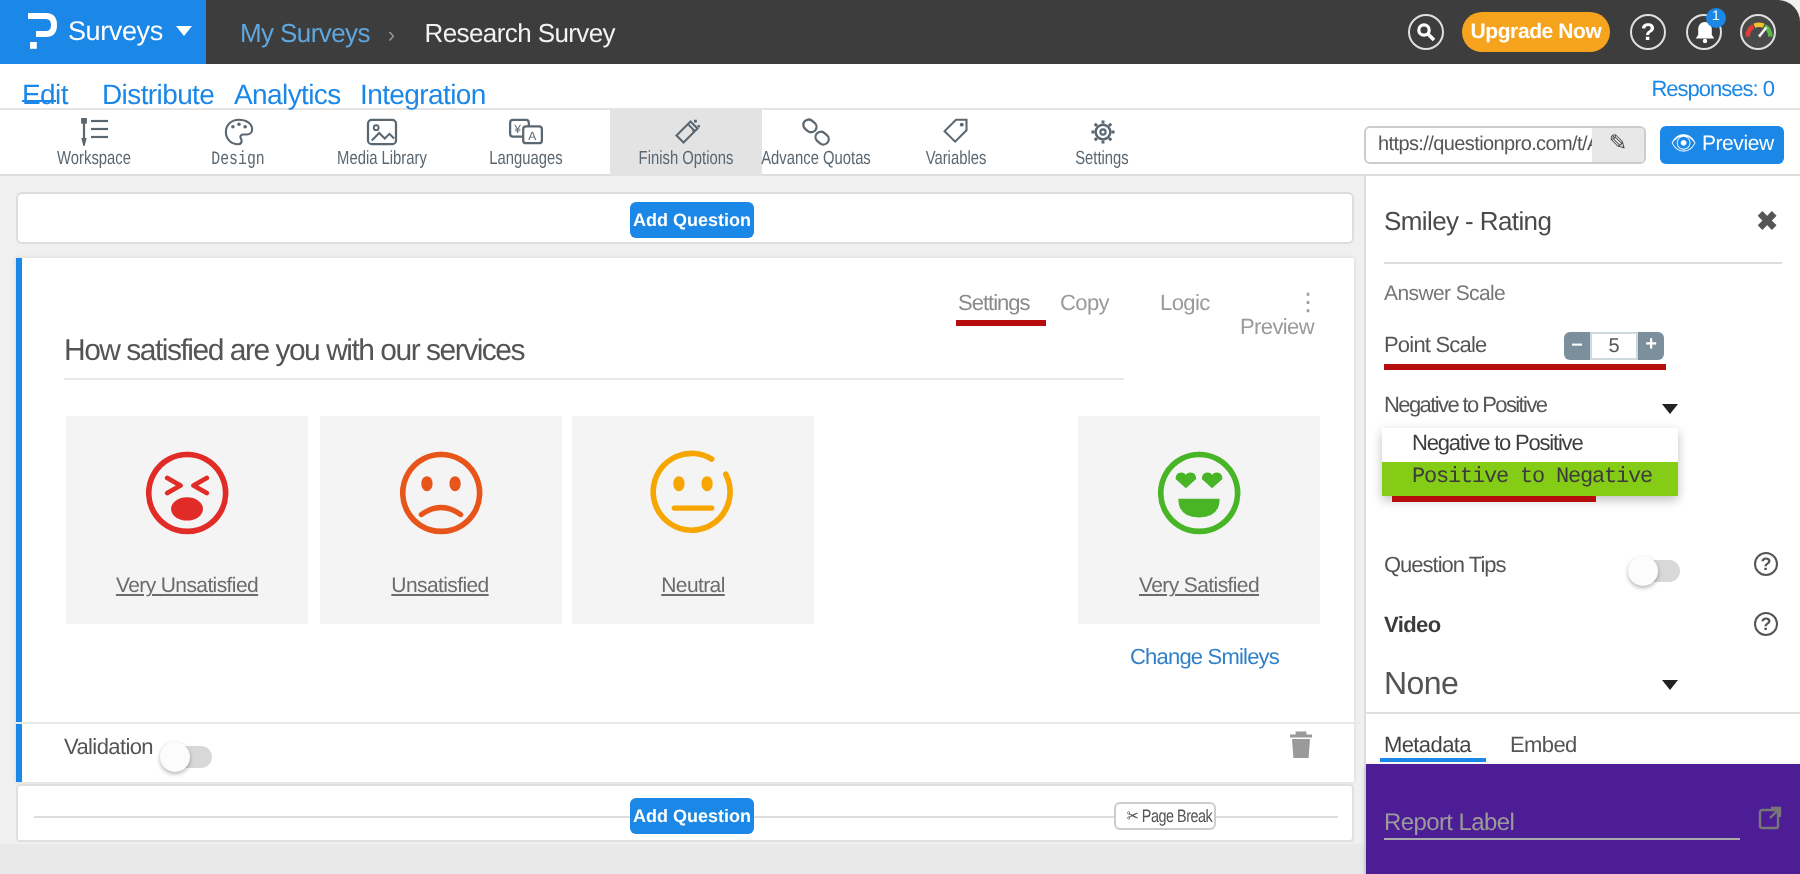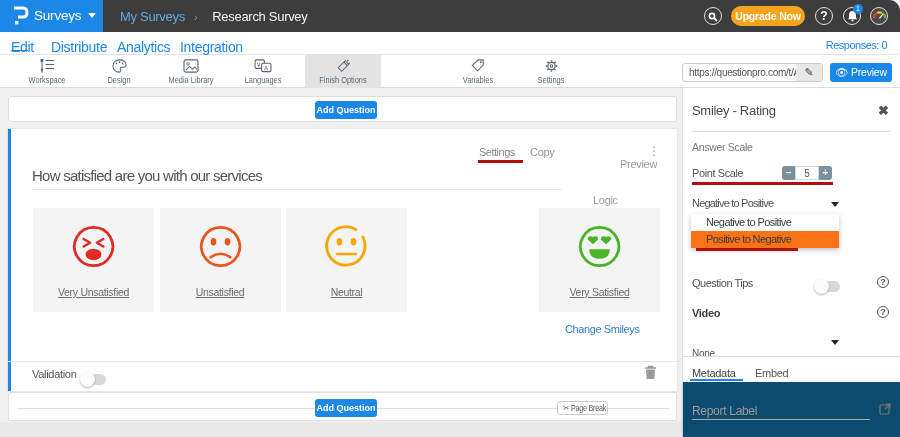--- a/index.html
+++ b/index.html
@@ -61,30 +61,30 @@
 .pline { position:absolute; left:9px; top:43px; width:199px; height:1px; background:#ddd; }
 .planswer { position:absolute; left:9px; top:53px; font-size:10.5px; color:#777; letter-spacing:-0.3px; }
 .ppoint { position:absolute; left:9px; top:79px; font-size:11px; color:#545454; letter-spacing:-0.4px; }
 .stepper { position:absolute; left:99px; top:78px; height:14px; }
 .stepbtn { position:absolute; top:0; width:13px; height:14px; background:#7b8f9c; color:#fff; font-size:10px; font-weight:bold; text-align:center; line-height:13px; }
 .stepval { position:absolute; left:13px; top:0; width:24px; height:14px; background:#fff; border:1px solid #cfd8dc; font-size:10px; color:#555; text-align:center; line-height:13px; }
 .pselect { position:absolute; left:9px; top:109px; font-size:11px; color:#545454; letter-spacing:-0.8px; }
 .pcaret { position:absolute; width:0; height:0; border-left:4px solid transparent; border-right:4px solid transparent; border-top:5px solid #222; }
 .plist { position:absolute; left:8px; top:126px; width:148px; background:#fff; box-shadow:0 2px 5px rgba(0,0,0,0.25); font-size:11px; color:#3c3c3c; letter-spacing:-0.6px; }
 .plist .item { height:17px; line-height:17px; padding-left:15px; }
-.plist .item.hov { background:#f97316; }
+.plist .item.hov { background:#84cc16;font-family:Liberation Mono, monospace; }
 .ptips { position:absolute; left:9px; top:189px; font-size:11px; color:#545454; letter-spacing:-0.5px; }
 .pvideo { position:absolute; left:9px; top:219px; font-size:11px; color:#3c3c3c; font-weight:bold; letter-spacing:-0.3px; }
-.pnone { position:absolute; left:9px; top:260px; font-size:10px; color:#545454; letter-spacing:-0.3px; }
+.pnone { position:absolute; left:9px; top:246px; font-size:16px; color:#545454; letter-spacing:-0.3px; }
 .qmark { position:absolute; width:12px; height:12px; border:1.3px solid #555; border-radius:50%; color:#555; font-size:9px; font-weight:bold; text-align:center; line-height:11px; }
 .ptabline { position:absolute; left:0; top:268px; width:218px; height:1px; background:#e0e0e0; }
 .ptab1 { position:absolute; left:9px; top:279px; font-size:11px; color:#444; letter-spacing:-0.3px; }
 .ptab2 { position:absolute; left:72px; top:279px; font-size:11px; color:#555; letter-spacing:-0.3px; }
 .ptabu { position:absolute; left:7px; top:291px; width:53px; height:2px; background:#1b87e6; }
-.psection { position:absolute; left:0; top:294px; width:218px; height:55px; box-shadow:0 1px 3px rgba(0,0,0,0.18); background:#0c4a6e; }
+.psection { position:absolute; left:0; top:294px; width:218px; height:55px; box-shadow:0 1px 3px rgba(0,0,0,0.18); background:#4c1d95; }
 .preport { position:absolute; left:9px; top:22px; font-size:12px; color:#9b9b9b; letter-spacing:-0.3px; }
 .preportline { position:absolute; left:9px; top:37px; width:178px; height:1px; background:#aaa; }
 </style>
 </head>
 <body>
 <div id="app">
 
   <div class="topbar">
     <div class="logoarea">
       <svg class="abs" style="left:11px;top:6px" width="18" height="20" viewBox="0 0 18 20">
@@ -135,21 +135,21 @@
             <line x1="3" y1="1" x2="3" y2="10"></line>
             <path d="M2.2 10 L3 13 L3.8 10" fill="#5b6770"></path>
             <rect x="2.1" y="0.5" width="1.8" height="1.8" fill="#5b6770"></rect>
             <line x1="6.5" y1="1.5" x2="15" y2="1.5"></line>
             <line x1="6.5" y1="5.5" x2="15" y2="5.5"></line>
             <line x1="6.5" y1="9.5" x2="15" y2="9.5"></line>
           </g>
         </svg>
       <span class="tlabel">Workspace</span>
     </div>
-    <div class="tbitem" style="left:89px; width:60px;">
+    <div class="tbitem" style="left:89px; width:60px;font-family:Liberation Mono, monospace;">
       <svg class="ticon" width="15" height="14" viewBox="0 0 17 16">
           <path d="M8.5 1 C4 1 1 4 1 8 C1 12 4 15 8 15 C9.5 15 10 14 10 13 C10 12 9.3 11.7 9.3 10.8 C9.3 9.9 10 9.4 11 9.4 L13 9.4 C14.8 9.4 16 8.2 16 6.5 C16 3.2 12.6 1 8.5 1 Z" fill="none" stroke="#5b6770" stroke-width="1.2"></path>
           <circle cx="5" cy="5" r="1" fill="#5b6770"></circle>
           <circle cx="8.5" cy="3.6" r="1" fill="#5b6770"></circle>
           <circle cx="12" cy="5" r="1" fill="#5b6770"></circle>
         </svg>
       <span class="tlabel">Design</span>
     </div>
     <div class="tbitem" style="left:155px; width:72px;">
       <svg class="ticon" width="16" height="14" viewBox="0 0 17 15">
@@ -175,20 +175,29 @@
             <line x1="8.5" y1="3.5" x2="12.5" y2="7.5"></line>
           </g>
           <g fill="#5b6770">
             <rect x="12" y="1" width="1.6" height="1.6"></rect>
             <rect x="14" y="4" width="1.4" height="1.4"></rect>
             <rect x="11" y="6.5" width="1.2" height="1.2"></rect>
           </g>
         </svg>
       <span class="tlabel">Finish Options</span>
     </div>
+    <div class="tbitem" style="left:370px; width:76px;">
+      <svg class="ticon" width="16" height="14" viewBox="0 0 18 16">
+          <g fill="none" stroke="#5b6770" stroke-width="1.3">
+            <rect x="1.5" y="1.5" width="8" height="6" rx="3" transform="rotate(40 5.5 4.5)"></rect>
+            <rect x="8.5" y="8.5" width="8" height="6" rx="3" transform="rotate(40 12.5 11.5)"></rect>
+          </g>
+        </svg>
+      <span class="tlabel">Advance Quotas</span>
+    </div>
     <div class="tbitem" style="left:450px; width:56px;">
       <svg class="ticon" width="14" height="14" viewBox="0 0 16 16">
           <path d="M8 1 L14 1 L14 7 L7.5 13.5 L1.5 7.5 Z" fill="none" stroke="#5b6770" stroke-width="1.2"></path>
           <circle cx="11.3" cy="3.8" r="1.1" fill="#5b6770"></circle>
         </svg>
       <span class="tlabel">Variables</span>
     </div>
     <div class="tbitem" style="left:525px; width:52px;">
       <svg class="ticon" width="15" height="15" viewBox="0 0 16 16">
           <g fill="none" stroke="#5b6770">
@@ -203,21 +212,21 @@
     <div class="urlpencil">✎</div>
     <div class="previewbtn">👁 Preview</div>
   </div>
 
   <div class="strip1"></div>
   <div class="addq" style="left:315px; top:101px;">Add Question</div>
 
   <div class="qblock">
     <div class="abs" style="left:468px; top:17px; font-size:11px; color:#8a8a8a; letter-spacing:-0.5px;">Settings</div>
     <div class="abs" style="left:519px; top:17px; font-size:11px; color:#9a9a9a; letter-spacing:-0.3px;">Copy</div>
-    <div class="abs" style="left:582px; top:17px; font-size:11px; color:#9a9a9a; letter-spacing:-0.3px;margin-top:48px;">Logic</div>
+    <div class="abs" style="left:569px; top:17px; font-size:11px; color:#9a9a9a; letter-spacing:-0.3px;">Logic</div>
     <div class="abs" style="left:585px; top:29px; font-size:11px; color:#9a9a9a; letter-spacing:-0.3px;margin-left:24px;">Preview</div>
     <div class="abs" style="left:637px; top:15px; font-size:12px; color:#9a9a9a;">⋮</div>
     <div class="redline" style="left:467px; top:30.5px; width:45px; height:3px;"></div>
     <div class="qtitle">How satisfied are you with our services</div>
     <div class="qtitleline"></div>
 
     <div class="card" style="left:22px;">
       <svg width="45" height="45" viewBox="0 0 48 48">
         <path d="M24 3.5 A 20.5 20.5 0 1 0 24.2 3.5" fill="none" stroke="#e02b27" stroke-width="3" stroke-linecap="round"></path>
         <path d="M13.5 16 L20.5 20 L13.5 24" fill="none" stroke="#e02b27" stroke-width="2.6" stroke-linecap="round" stroke-linejoin="round"></path>

